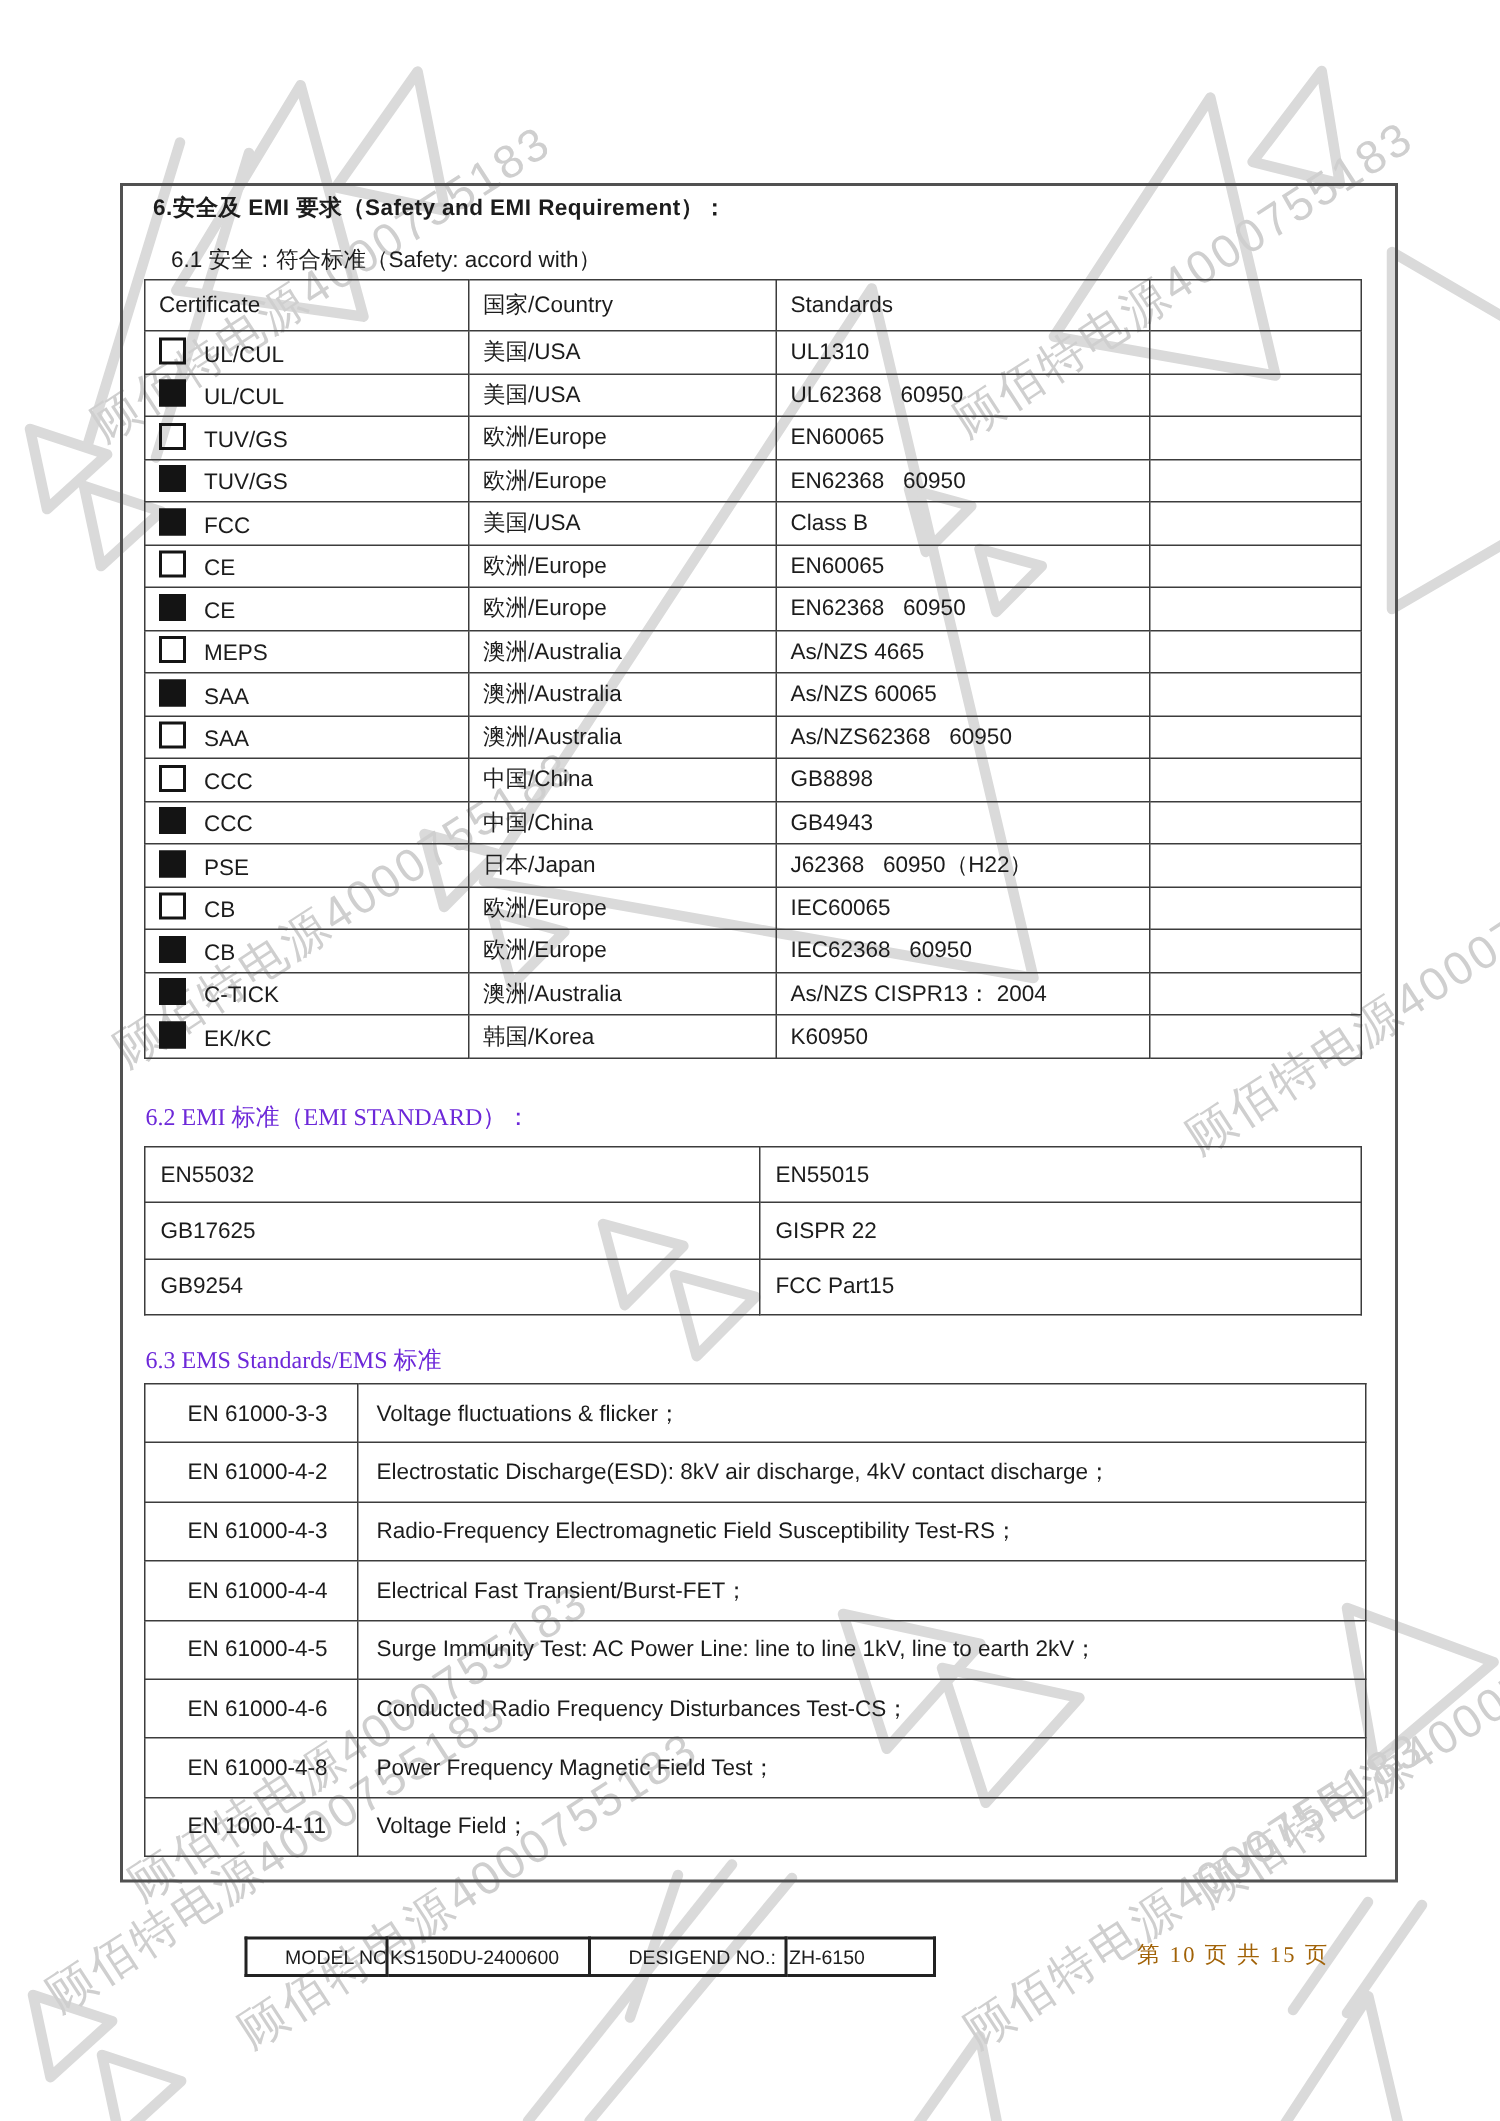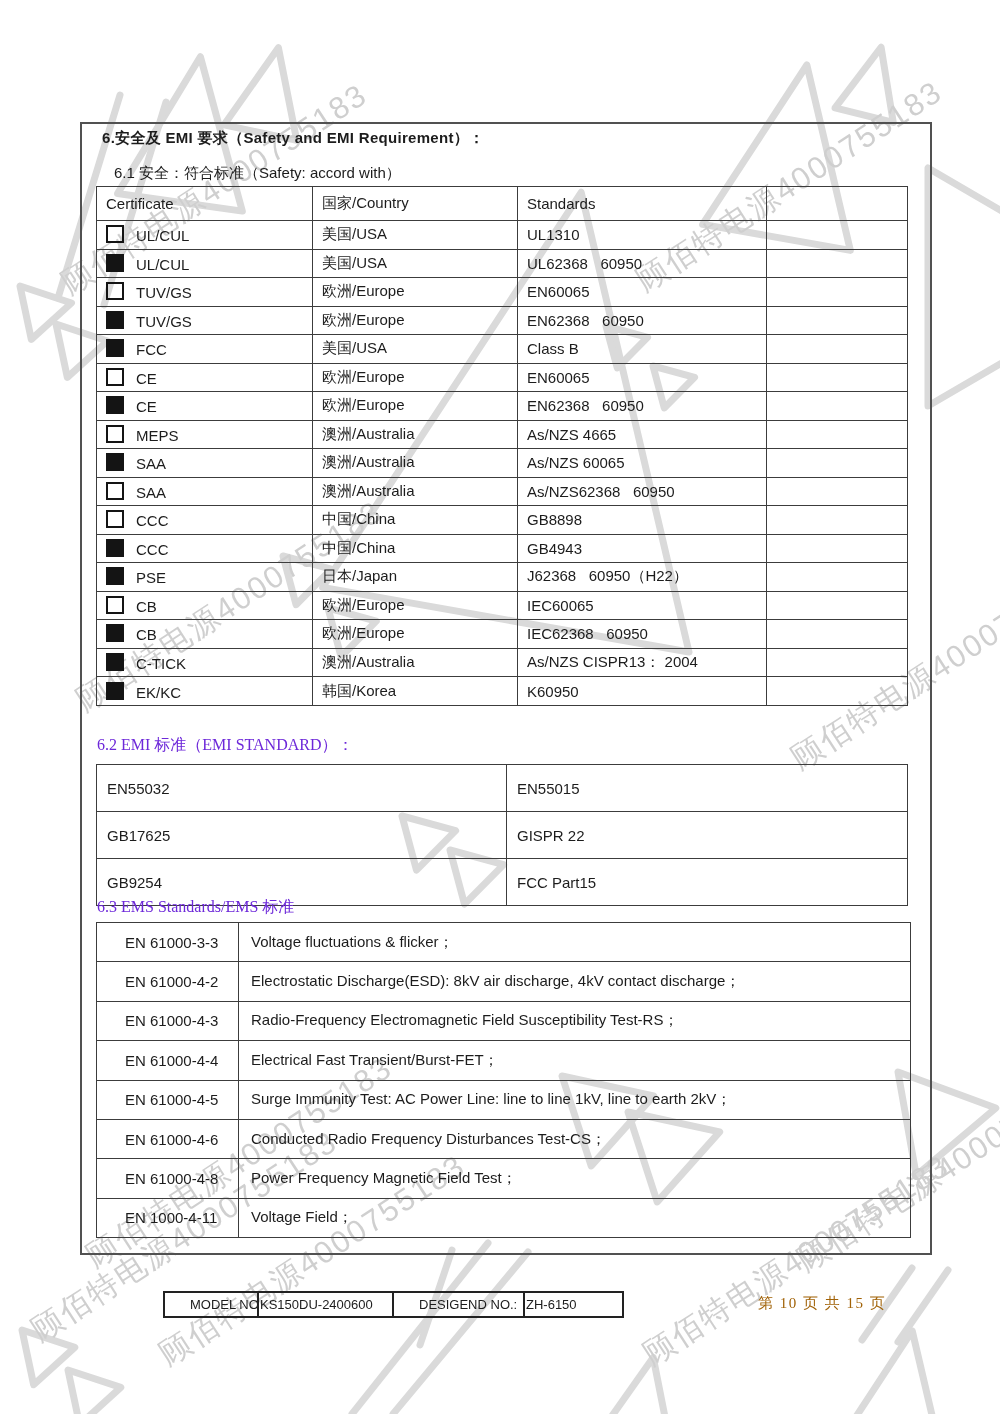--- a/index.html
+++ b/index.html
@@ -25,21 +25,21 @@
     display:inline-block;width:14px;height:14px;border:2.5px solid #141414;
     margin-right:12px;vertical-align:-2px;background:transparent;
   }
   .cb[data-checked="true"]{background:#141414;}
   .shead{
     position:absolute;font-family:"Liberation Serif","DejaVu Serif",serif;
     font-size:16px;color:#6d28d9;white-space:nowrap;
   }
   .h62{left:15px;top:611px;}
   .h63{left:15px;top:773px;}
-  .emi{left:14px;top:640px;width:811px;height:142px;}
+  .emi{left:14px;top:640px;width:811px;height:113px;}
   .emi td{font-size:15px;padding-left:10px;vertical-align:middle;white-space:pre-wrap;}
   .ems{left:14px;top:798px;width:814px;height:316px;}
   .ems td{font-size:15px;vertical-align:middle;white-space:pre-wrap;}
   .ems .code{padding-left:28px;}
   .ems .desc{padding-left:12px;}
   .ftr{position:absolute;left:163px;top:1291px;width:459px;height:27px;z-index:1;}
   .ftr td{border:2px solid #222222;font-size:13px;vertical-align:middle;overflow:hidden;white-space:nowrap;}
   .ftr .lab{padding-left:25px;text-align:left;}
   .ftr .val{}
   .pageno{

